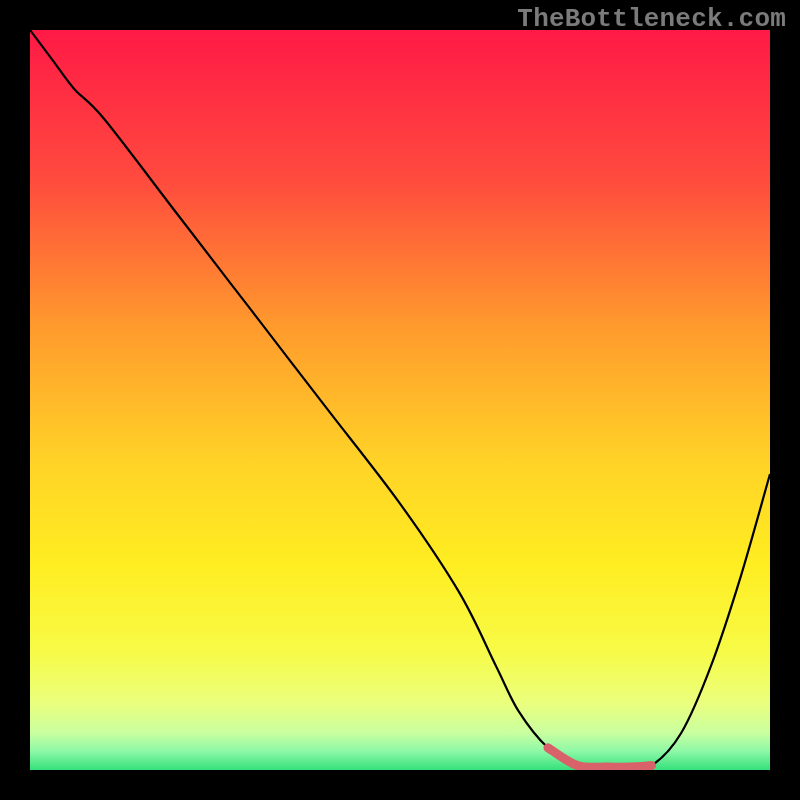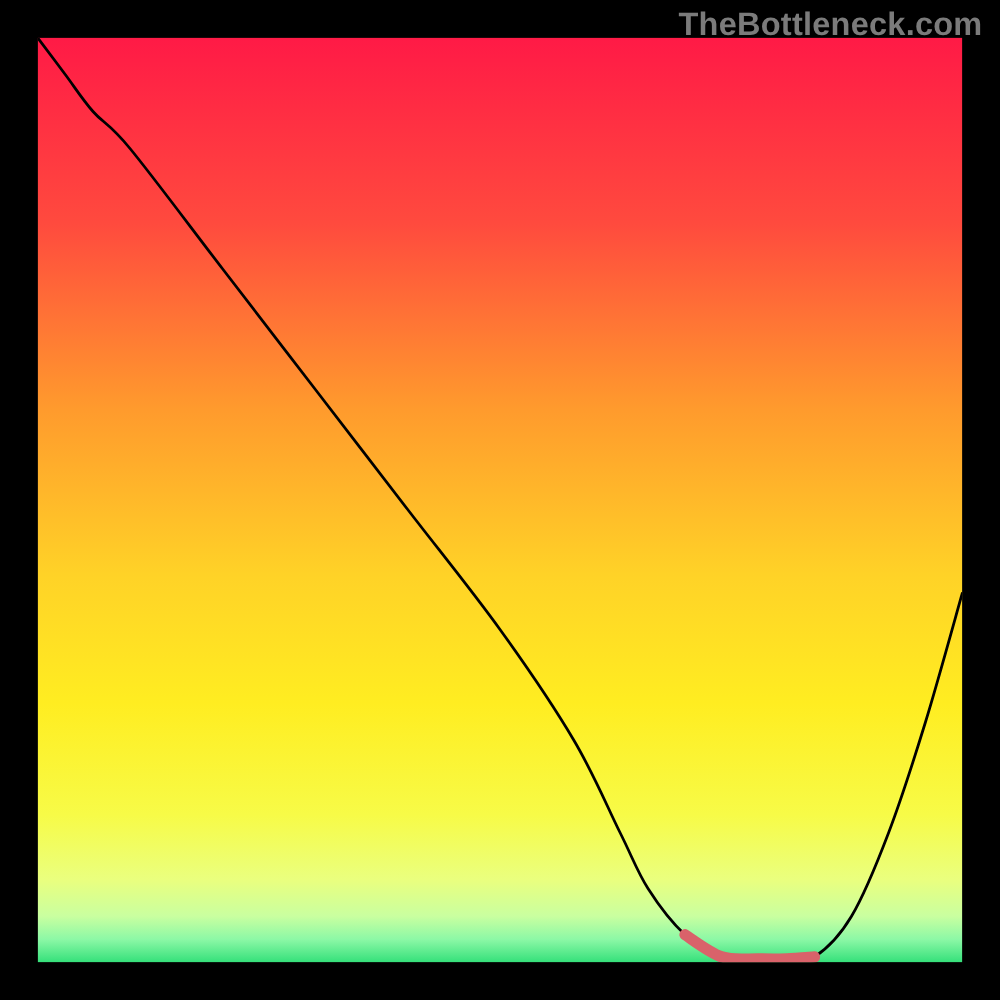--- a/index.html
+++ b/index.html
@@ -29,21 +29,21 @@
   }
   .curve {
     position: absolute;
     inset: 0;
     pointer-events: none;
   }
   .watermark {
     position: absolute;
     top: 4px;
     right: 14px;
-    font-family: Liberation Sans, sans-serif;
+    font-family: Liberation Mono, monospace;
     font-size: 26px;
     font-weight: 600;
     color: #7b7b7b;
     letter-spacing: 0.2px;
     user-select: none;
   }
 </style>
 </head>
 <body>
 

